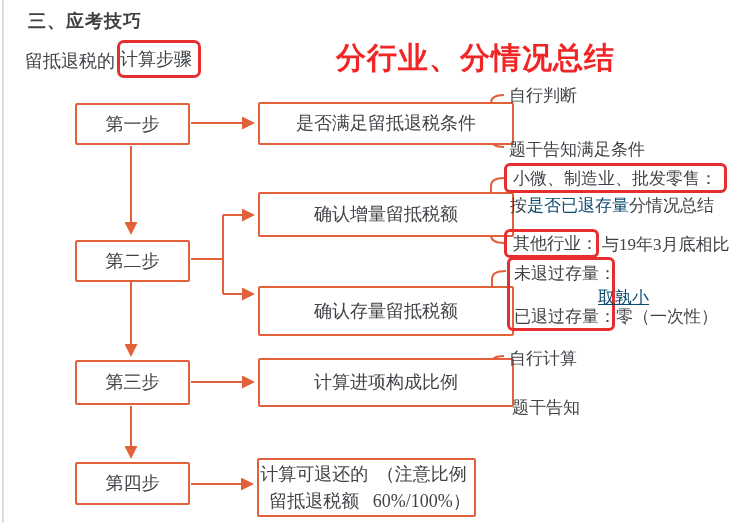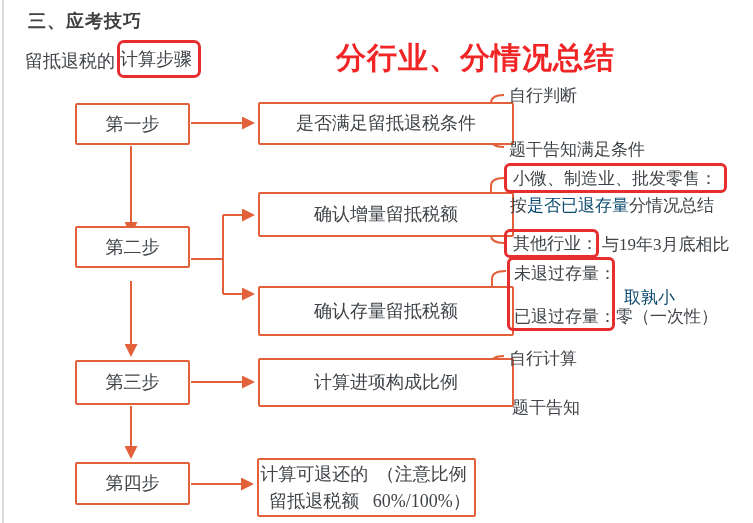--- a/index.html
+++ b/index.html
@@ -79,21 +79,21 @@
       <path d="M504,95 Q491,95 491,103 L491,113 Q491,121 476,121 Q491,121 491,129 L491,139 Q491,147 504,147"></path>
       <path d="M504,178 Q491,178 491,186 L491,207 Q491,215 476,215 Q491,215 491,223 L491,235 Q491,243 504,243"></path>
       <path d="M506,271 Q492,271 492,279 L492,287 Q492,295 477,295 Q492,295 492,303 L492,306 Q492,314 506,314"></path>
       <path d="M504,356 Q491,356 491,364 L491,373 Q491,381 476,381 Q491,381 491,389 L491,397 Q491,405 504,405"></path>
     </g>
   </svg>
 
   <div class="abs flowbox stepbox" style="top:103px;">
     <span>第一步</span>
   </div>
-  <div class="abs flowbox stepbox" style="top:226px;">
+  <div class="abs flowbox stepbox" style="top:240px;">
     <span>第二步</span>
   </div>
   <div class="abs flowbox stepbox" style="top:360px;height:45px;">
     <span>第三步</span>
   </div>
   <div class="abs flowbox stepbox" style="top:462px;height:43px;">
     <span>第四步</span>
   </div>
 
   <div class="abs flowbox mainbox" style="top:102px;height:43px;">
@@ -122,20 +122,20 @@
   <div class="abs branch" style="left:510px;top:194px;">
     <span>按</span><span class="hl">是否已退存量</span><span>分情况总结</span>
   </div>
   <div class="abs redbox redbox-label" style="left:504px;top:229px;width:95px;height:29px;">
     <span>其他行业：</span>
   </div>
   <div class="abs branch" style="left:602px;top:233px;">与19年3月底相比</div>
 
   <div class="abs redbox" style="left:507px;top:257px;width:108px;height:74px;"></div>
   <div class="abs branch" style="left:514px;top:262px;">未退过存量：</div>
-  <div class="abs branch hl" style="left:624px;top:262px;">取孰小</div>
+  <div class="abs branch hl" style="left:598px;top:262px;text-decoration:underline;">取孰小</div>
   <div class="abs branch" style="left:514px;top:305px;">已退过存量：</div>
   <div class="abs branch" style="left:616px;top:305px;">零（一次性）</div>
 
   <div class="abs branch" style="left:509px;top:347px;">自行计算</div>
   <div class="abs branch" style="left:512px;top:396px;">题干告知</div>
 
 </div>
 
 </body></html>

